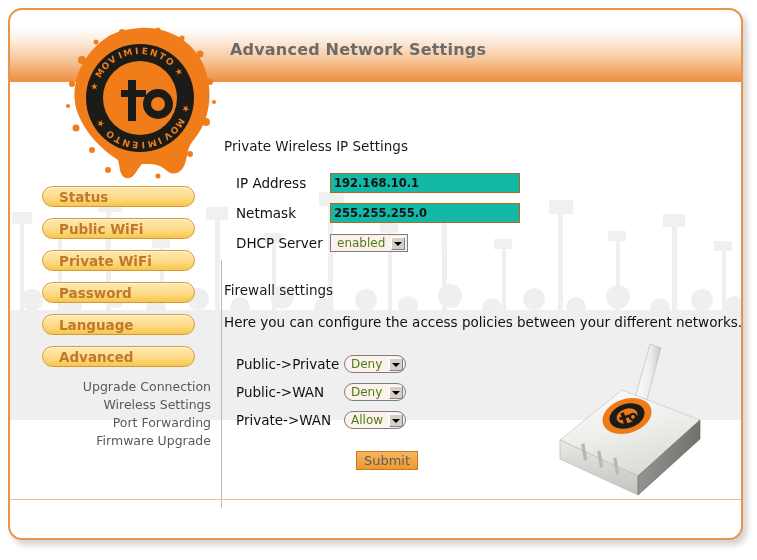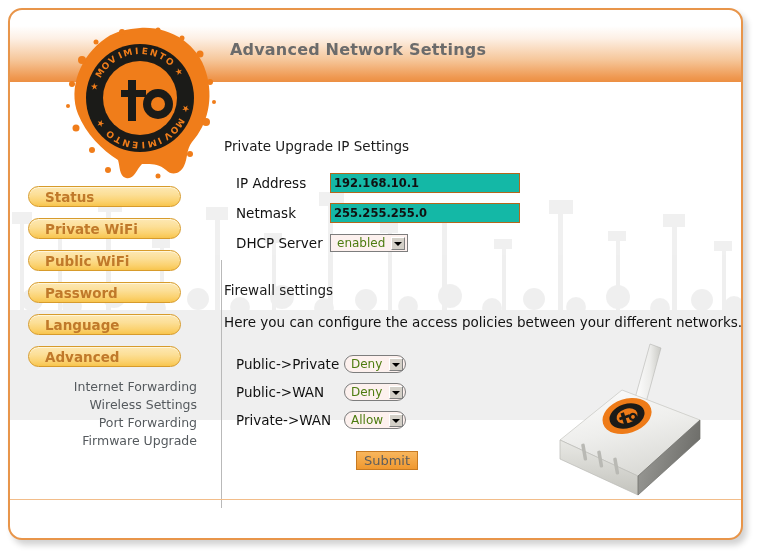--- a/index.html
+++ b/index.html
@@ -67,21 +67,21 @@
     left: 52px;
     top: 14px;
     width: 156px;
     height: 160px;
     z-index: 5;
   }
 
   
   #sidebar {
     position: absolute;
-    left: 18px;
+    left: 32px;
     top: 176px;
     width: 165px;
     z-index: 3;
   }
   .nav-btn {
     display: block;
     width: 153px;
     height: 21px;
     margin-bottom: 11px;
     border: 1px solid #d79b2b;
@@ -387,39 +387,39 @@
       <text transform="translate(78,74) rotate(219) translate(0,-44)" text-anchor="middle">O</text>
       <text transform="translate(78,74) rotate(56) translate(0,-44)" text-anchor="middle">★</text>
       <text transform="translate(78,74) rotate(-76) translate(0,-44)" text-anchor="middle">★</text>
       <text transform="translate(78,74) rotate(103) translate(0,-44)" text-anchor="middle">★</text>
       <text transform="translate(78,74) rotate(237) translate(0,-44)" text-anchor="middle">★</text>
     </g>
   </svg>
 
   <div id="sidebar">
     <div class="nav-btn">Status</div>
+    <div class="nav-btn">Public WiFi</div>
     <div class="nav-btn">Private WiFi</div>
-    <div class="nav-btn">Public WiFi</div>
     <div class="nav-btn">Password</div>
     <div class="nav-btn">Language</div>
     <div class="nav-btn">Advanced</div>
 
     <div id="submenu">
-      <span class="submenu-item">Internet Forwarding</span>
+      <span class="submenu-item">Upgrade Connection</span>
       <span class="submenu-item">Wireless Settings</span>
       <span class="submenu-item">Port Forwarding</span>
       <span class="submenu-item">Firmware Upgrade</span>
     </div>
   </div>
 
   <div id="divider"></div>
 
   <div id="content">
 
-    <div class="section-title">Private Upgrade IP Settings</div>
+    <div class="section-title">Private Wireless IP Settings</div>
 
     <div class="form-row">
       <span class="form-label">IP Address</span>
       <input class="text-input" type="text" value="192.168.10.1" style="">
     </div>
 
     <div class="form-row">
       <span class="form-label">Netmask</span>
       <input class="text-input" type="text" value="255.255.255.0" style="">
     </div>

